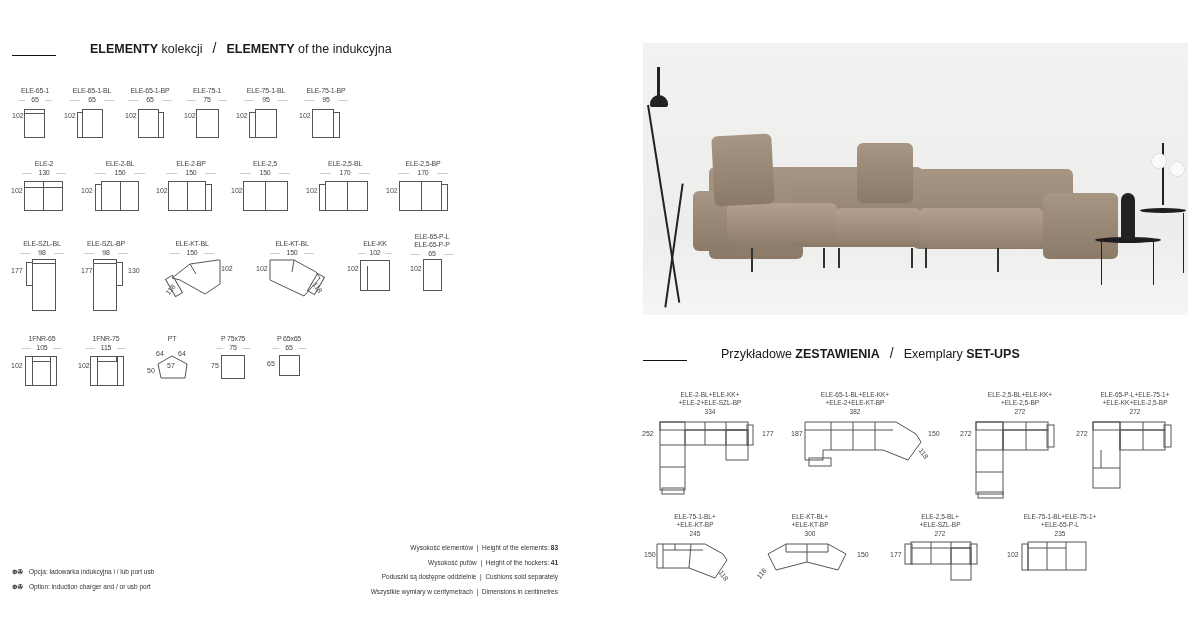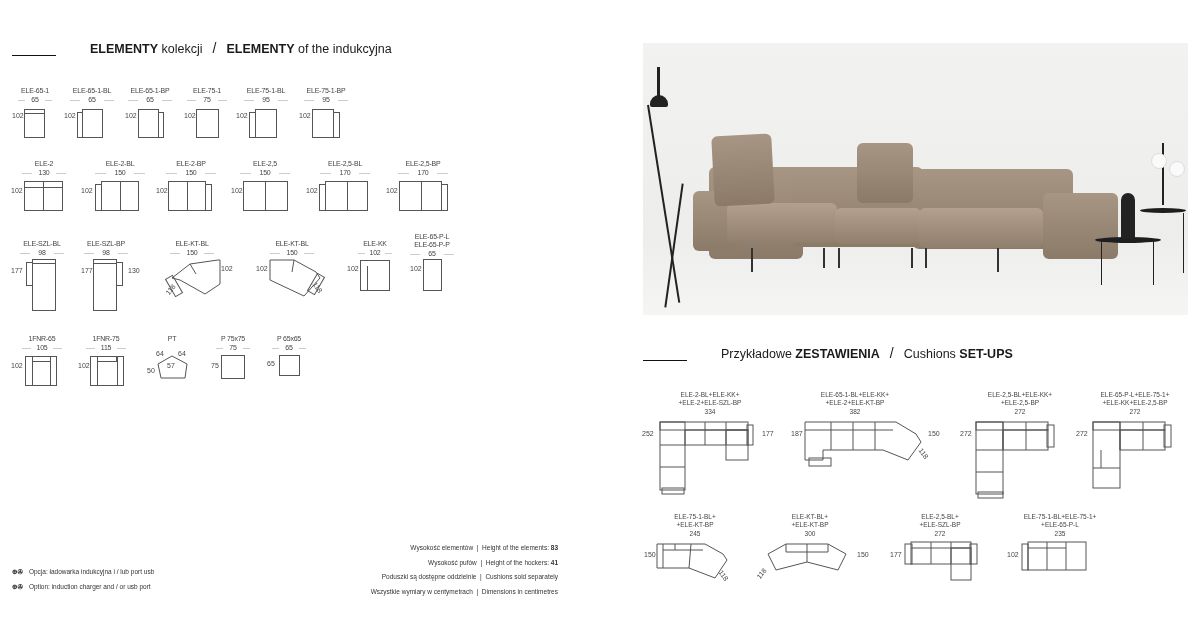--- a/index.html
+++ b/index.html
@@ -295,21 +295,21 @@
   <div class="abs" style="left:519px;top:100px;width:2px;height:62px;background:#222;"></div>
   <div class="abs" style="left:508px;top:110px;width:14px;height:14px;background:#fafafa;border:1px solid #ddd;border-radius:50%;"></div>
   <div class="abs" style="left:526px;top:118px;width:14px;height:14px;background:#fafafa;border:1px solid #ddd;border-radius:50%;"></div>
 </div>
 
 <div class="sec-head" style="left:643px;top:345px;">
   <span class="rule"></span>
   <span style="white-space:pre">Przykładowe </span>
   <b>ZESTAWIENIA</b>
   <span class="slash">/</span>
-  <span style="white-space:pre">Cushions </span>
+  <span style="white-space:pre">Exemplary </span>
   <b>SET-UPS</b>
 </div>
 
 <div class="set" style="left:660px;top:391px;width:100px;">
   <span>ELE-2-BL+ELE-KK+</span><br>
   <span>+ELE-2+ELE-SZL-BP</span>
   <span class="dim">334</span>
 </div>
 <span class="hlabel" style="left:642px;top:430px;">252</span>
 <span class="hlabel" style="left:762px;top:430px;">177</span>

